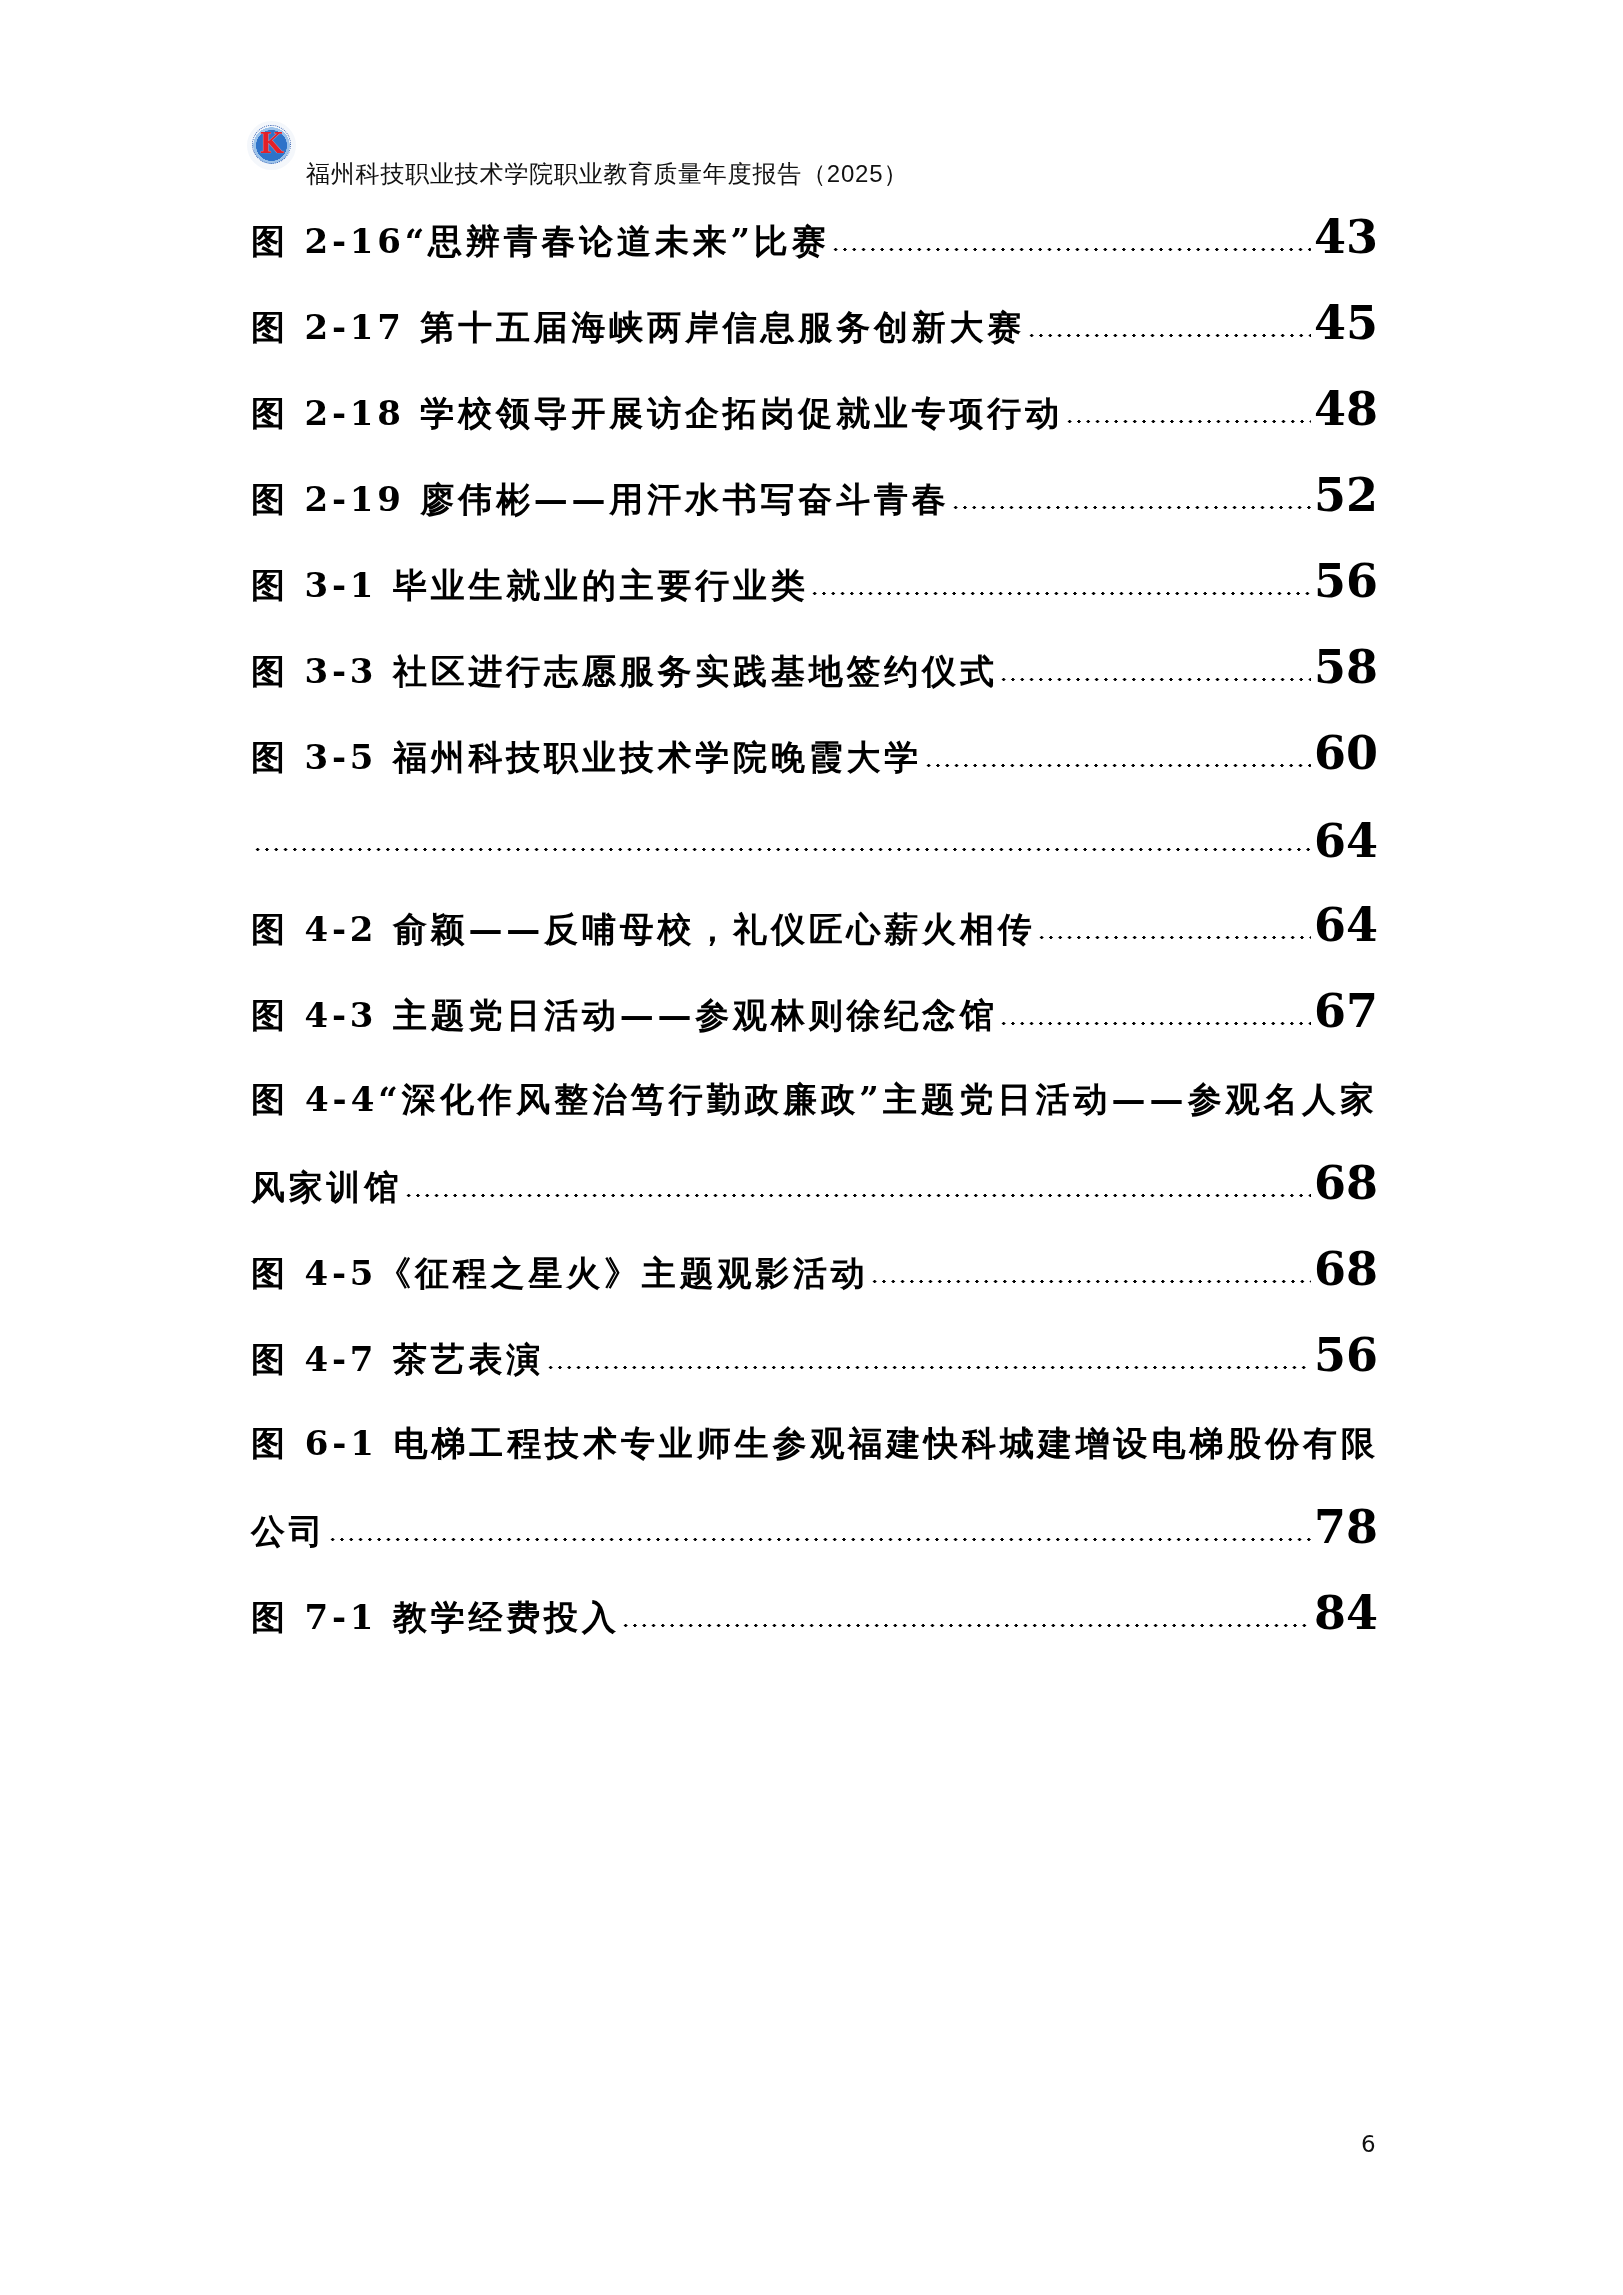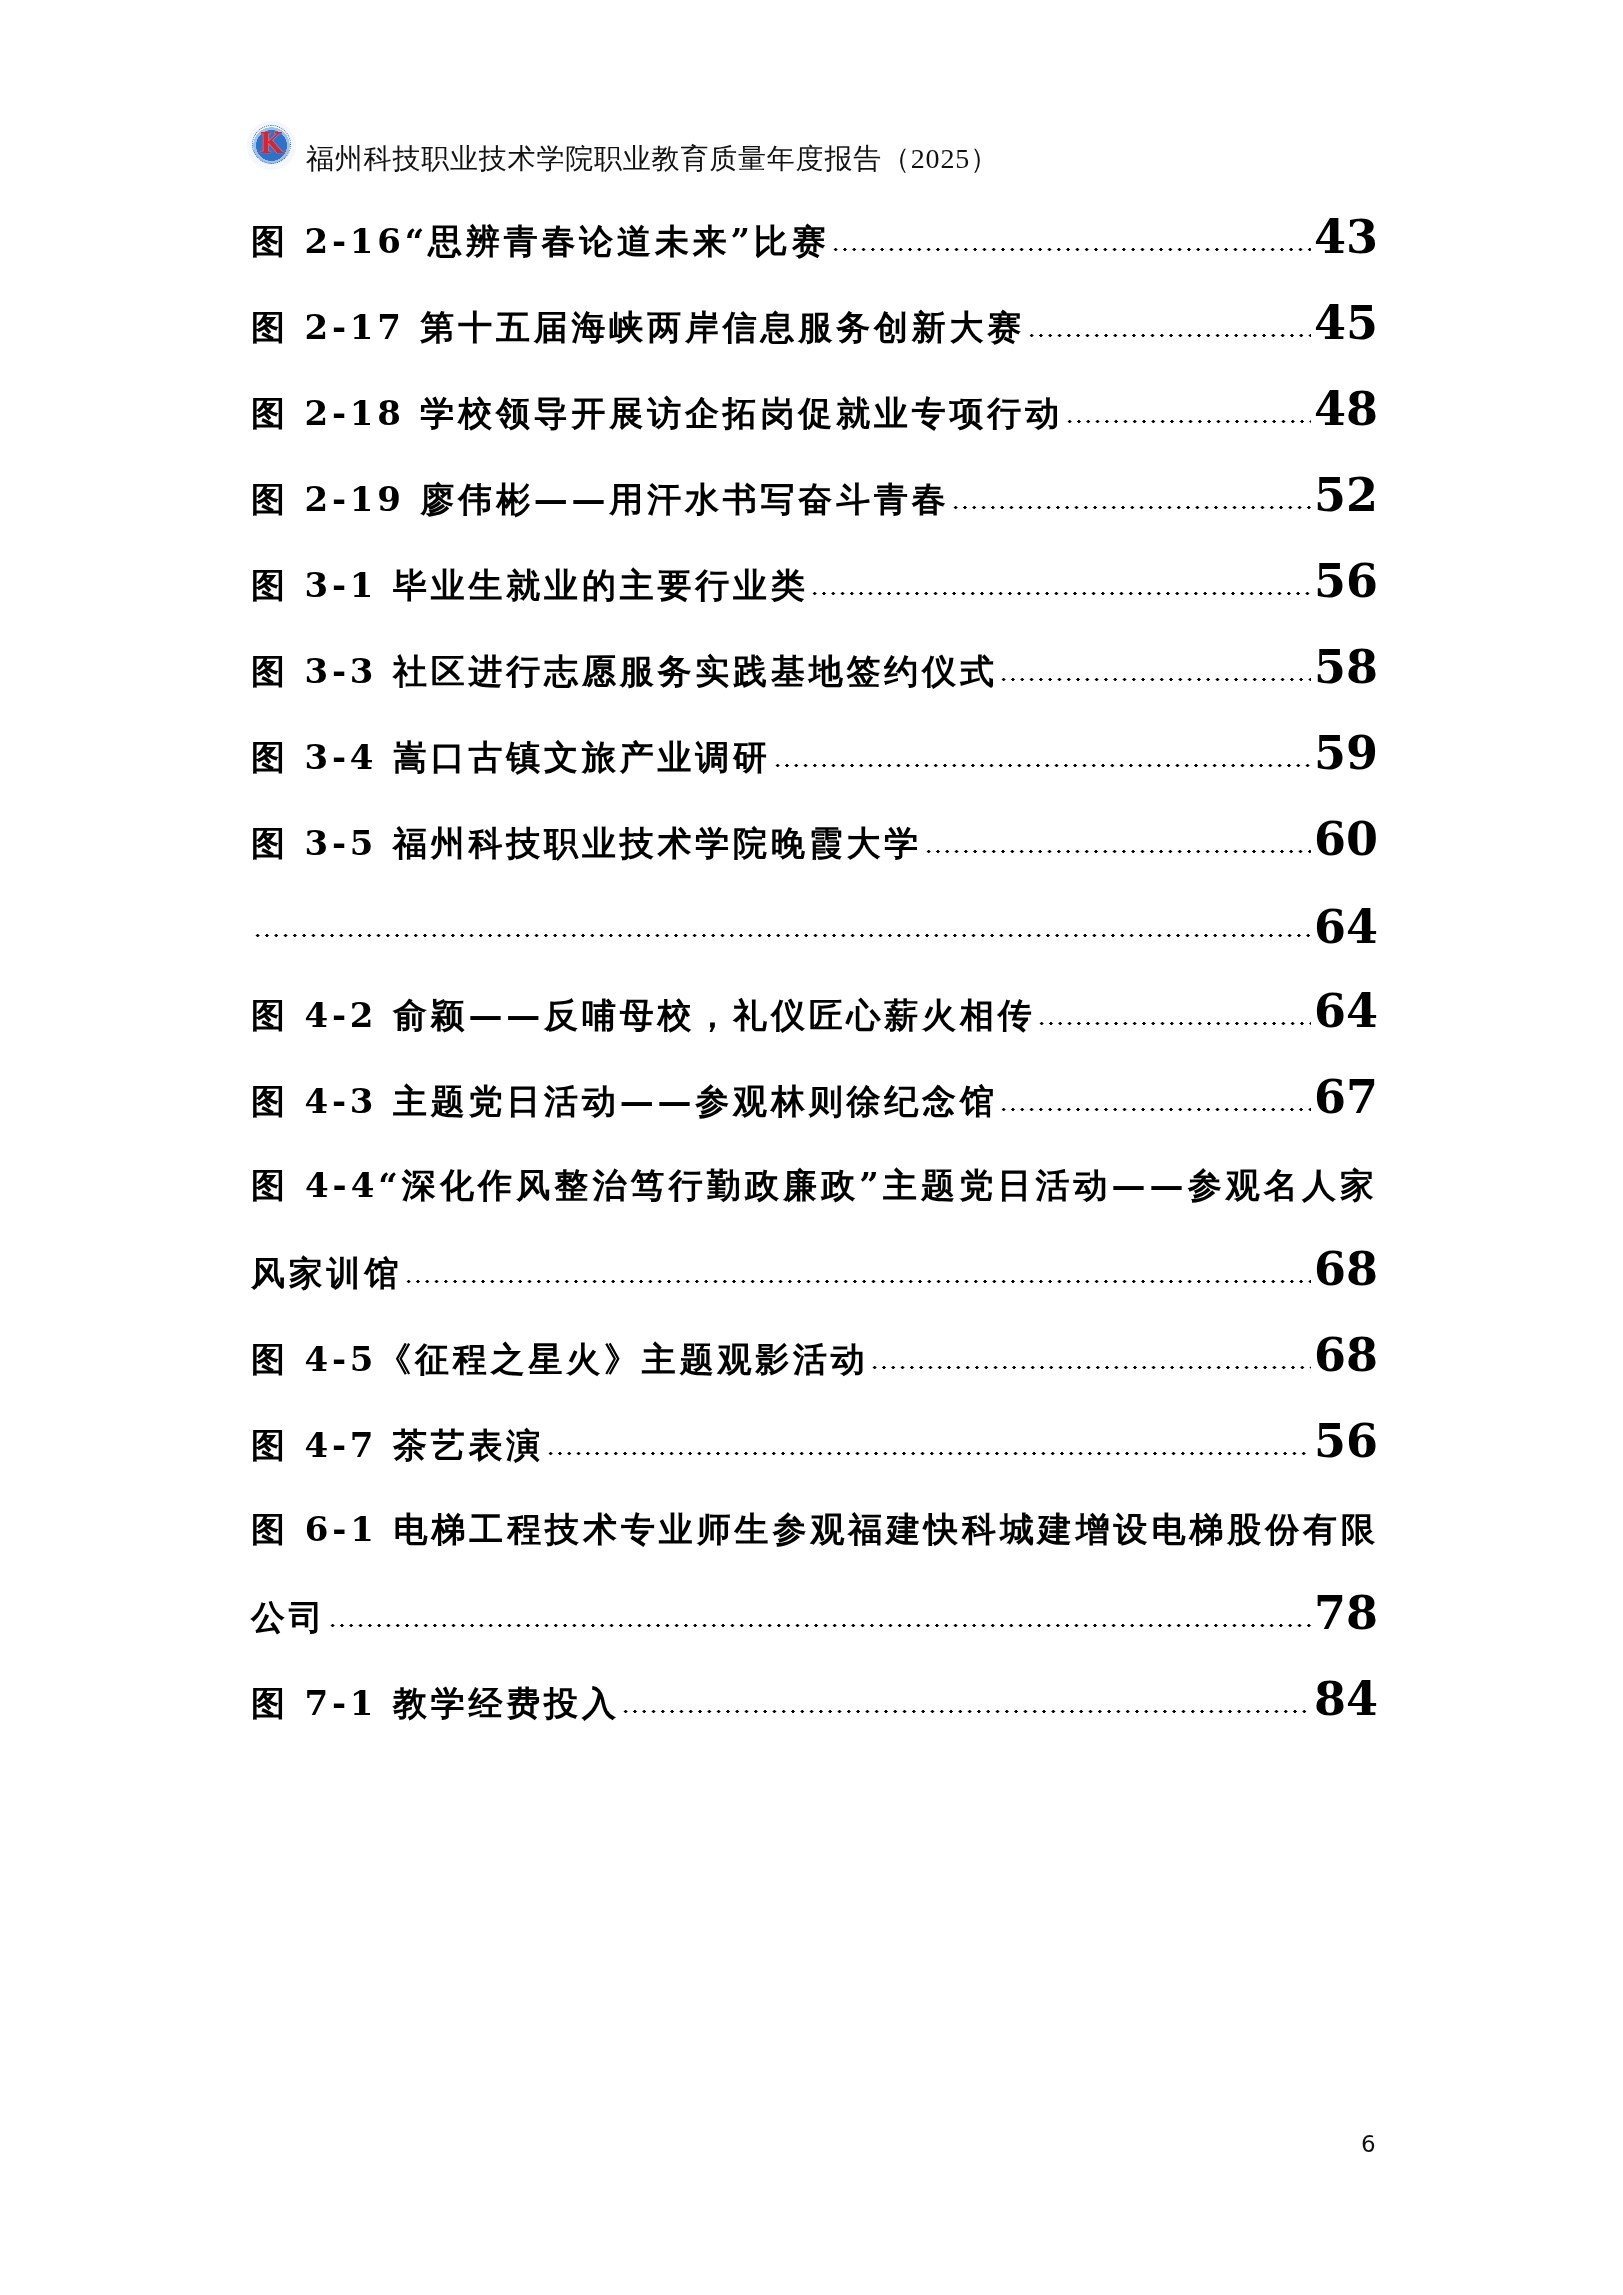--- a/index.html
+++ b/index.html
@@ -6,22 +6,22 @@
   body { width: 1623px; height: 2295px; position: relative; overflow: hidden; }
   .page { position: absolute; left: 0; top: 0; width: 1623px; height: 2295px; background: #fff; }
   .header { position: absolute; left: 245px; top: 118px; height: 54px; width: 761px; }
   .logo { position: absolute; left: 1.7px; top: 3.4px; width: 49px; height: 49px; border-radius: 50%;
           background: radial-gradient(circle at 50% 50%, #2e73c9 0 44%, #9dc3ea 45% 52%, #f4f7fb 53% 78%, #b8bcc4 79% 86%, #e7e9ee 87% 100%); }
   .logo .ring-text { position: absolute; left: 5px; top: 3.4px; width: 39px; height: 39px; border-radius: 50%;
           border: 1.7px dotted #3a64b3; box-sizing: border-box; }
   .logo .k { position: absolute; left: 0; top: 8.5px; width: 49px; text-align: center; color: #e2202a;
           font-family: "DejaVu Serif", serif; font-weight: bold; font-size: 27px; line-height: 27px;
           text-shadow: 0 0 0.8px #ffffff; }
-  .header-title { position: absolute; left: 61px; top: 27px; white-space: nowrap; color: #111;
-          font-family: Liberation Serif, serif; font-size: 28px; line-height: 27px; letter-spacing: 0.8px; }
+  .header-title { position: absolute; left: 61px; top: 42px; white-space: nowrap; color: #111;
+          font-family: Liberation Sans, sans-serif; font-size: 24px; line-height: 27px; letter-spacing: 0.8px; }
   .toc { position: absolute; left: 251px; top: 196px; width: 1127px; font-weight: bold; }
   .row { position: relative; height: 86px; display: flex; align-items: center; }
   .entry-line { display: flex; width: 100%; align-items: baseline; font-family: "DejaVu Serif", serif;
           font-size: 34px; line-height: 39px; color: #000; }
   .entry-text { white-space: nowrap; letter-spacing: 3.8px; }
   .entry-text.full { letter-spacing: 3.9px; width: 100%; text-align: justify; text-align-last: justify; }
   .leader { flex: 1 1 auto; height: 5px; margin: 0 3.4px 0 1.7px;
           background-image: radial-gradient(circle, #000 1.4px, transparent 1.6px);
           background-size: 9.3px 5px; background-repeat: repeat-x; background-position: left center;
           align-self: flex-end; margin-bottom: 8.5px; }
@@ -76,27 +76,20 @@
         <span class="entry-text">图 3-1 毕业生就业的主要行业类</span>
         <span class="leader"></span>
         <span class="page-num">56</span>
       </div>
     </div>
     <div class="row">
       <div class="entry-line">
         <span class="entry-text">图 3-3 社区进行志愿服务实践基地签约仪式</span>
         <span class="leader"></span>
         <span class="page-num">58</span>
-      </div>
-    </div>
-    <div class="row">
-      <div class="entry-line">
-        <span class="entry-text">图 3-4 嵩口古镇文旅产业调研</span>
-        <span class="leader"></span>
-        <span class="page-num">59</span>
       </div>
     </div>
     <div class="row">
       <div class="entry-line">
         <span class="entry-text">图 3-5 福州科技职业技术学院晚霞大学</span>
         <span class="leader"></span>
         <span class="page-num">60</span>
       </div>
     </div>
     <div class="row">

